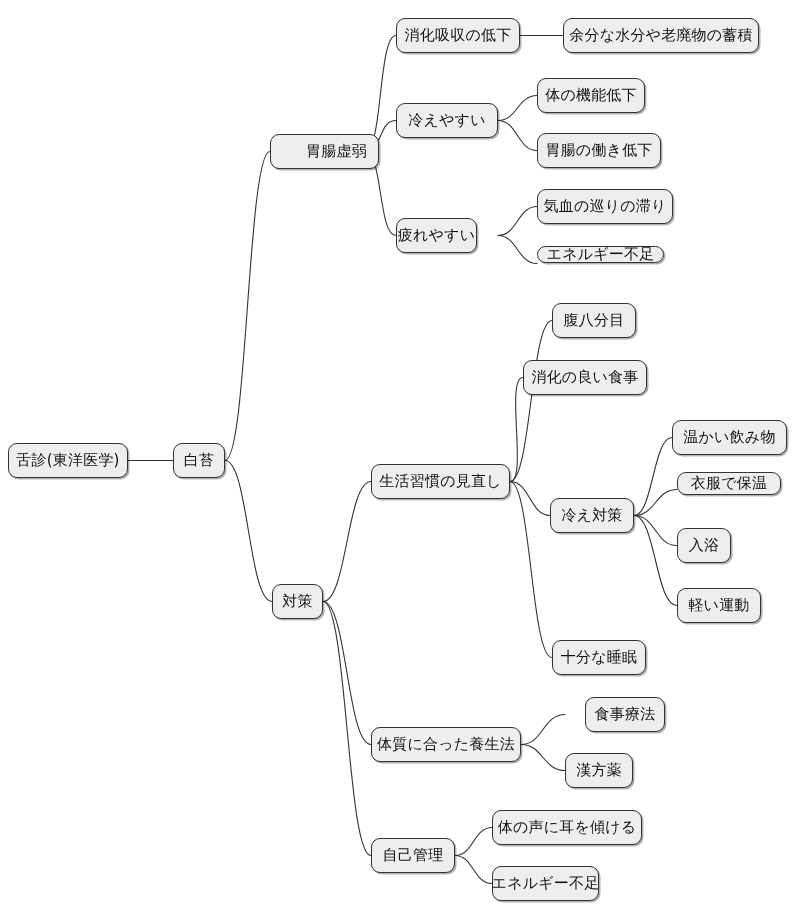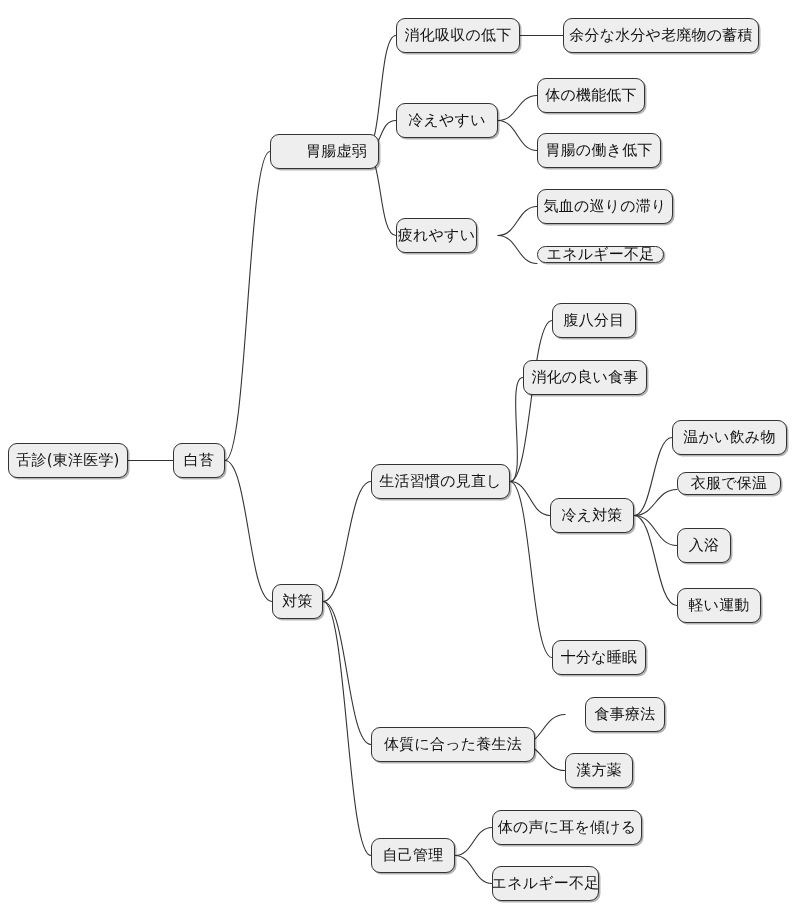--- a/index.html
+++ b/index.html
@@ -145,21 +145,21 @@
       </div>
       <div class="node" style="left: 677px; top: 528px; width: 54px; height: 35px;">
         <span class="node-label">入浴</span>
       </div>
       <div class="node" style="left: 677px; top: 588px; width: 84px; height: 35px;">
         <span class="node-label">軽い運動</span>
       </div>
       <div class="node" style="left: 552px; top: 640px; width: 94px; height: 35px;">
         <span class="node-label">十分な睡眠</span>
       </div>
-      <div class="node" style="left: 371px; top: 727px; width: 164px; height: 35px;">
+      <div class="node" style="left: 371px; top: 727px; width: 150px; height: 35px;">
         <span class="node-label">体質に合った養生法</span>
       </div>
       <div class="node" style="left: 565px; top: 697px; width: 80px; height: 35px; margin-left: 20px;">
         <span class="node-label">食事療法</span>
       </div>
       <div class="node" style="left: 565px; top: 753px; width: 68px; height: 35px;">
         <span class="node-label">漢方薬</span>
       </div>
       <div class="node" style="left: 371px; top: 838px; width: 84px; height: 35px;">
         <span class="node-label">自己管理</span>

